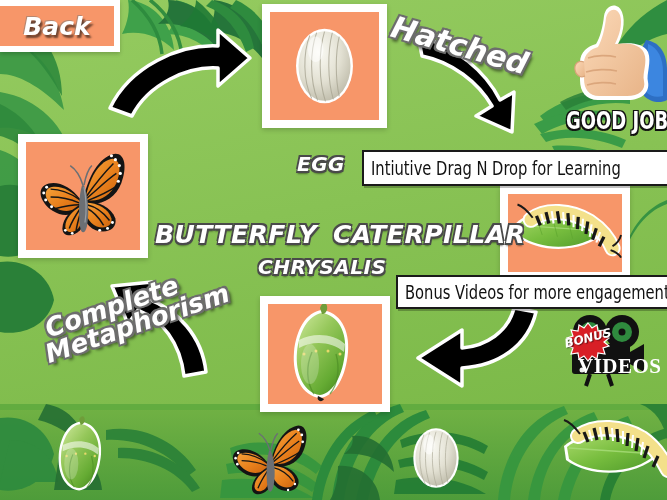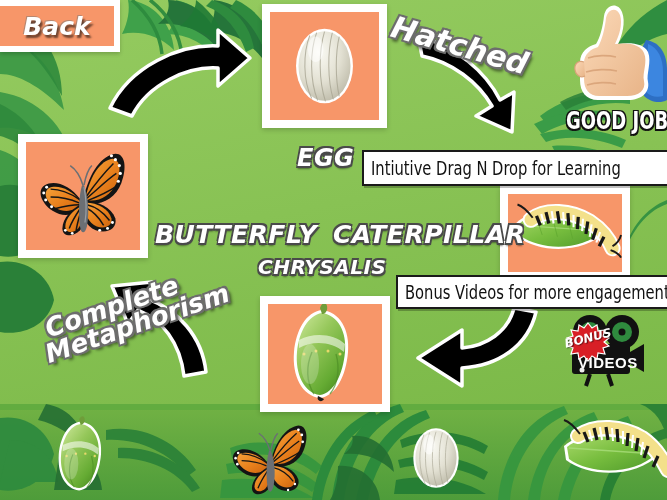--- a/index.html
+++ b/index.html
@@ -33,21 +33,21 @@
     font-family:"DejaVu Sans",sans-serif;
     font-weight:bold;font-style:italic;
     color:#ffffff;
     letter-spacing:.5px;
     white-space:nowrap;
     text-shadow:
       -1.6px -1.6px 0 #4a4a4a, 1.6px -1.6px 0 #4a4a4a,
       -1.6px  1.6px 0 #4a4a4a, 1.6px  1.6px 0 #4a4a4a,
        0 2.5px 2px rgba(0,0,0,.45);
   }
-  #label-egg{left:297px;top:144px;font-size:24px;}
+  #label-egg{left:297px;top:152px;font-size:20px;}
   #label-butterfly{left:155px;top:220px;font-size:25px;}
   #label-caterpillar{left:333px;top:220px;font-size:25px;}
   #label-chrysalis{left:258px;top:255px;font-size:20px;}
 
   
   #hatched{
     position:absolute;left:397px;top:9px;
     font-family:"DejaVu Sans",sans-serif;
     font-weight:bold;font-style:italic;font-size:30px;color:#fff;
     transform:rotate(16deg);transform-origin:left top;
@@ -109,22 +109,22 @@
     transform:scaleX(.8);transform-origin:left center;
     text-shadow:
       -1.5px -1.5px 0 #111, 1.5px -1.5px 0 #111,
       -1.5px  1.5px 0 #111, 1.5px  1.5px 0 #111;
   }
 
   
   #bonus-videos{position:absolute;left:560px;top:310px;width:86px;height:78px;}
   #bonus-videos .vidlabel{
     position:absolute;left:18px;top:44px;
-    font-family:Liberation Sans, sans-serif;
-    font-weight:bold;font-size:15px;color:#ffffff;letter-spacing:.5px;
+    font-family:Liberation Serif, serif;
+    font-weight:bold;font-size:21px;color:#ffffff;letter-spacing:.5px;
   }
   #bonus-videos .bonuslabel{
     position:absolute;left:3px;top:21px;width:50px;text-align:center;
     font-family:"DejaVu Sans",sans-serif;font-weight:bold;font-style:italic;
     font-size:12px;color:#ffffff;transform:rotate(-14deg);
     text-shadow:1px 1px 1px rgba(0,0,0,.5);
   }
 
   
   #tray{position:absolute;left:0;top:404px;width:667px;height:96px;overflow:hidden;}

